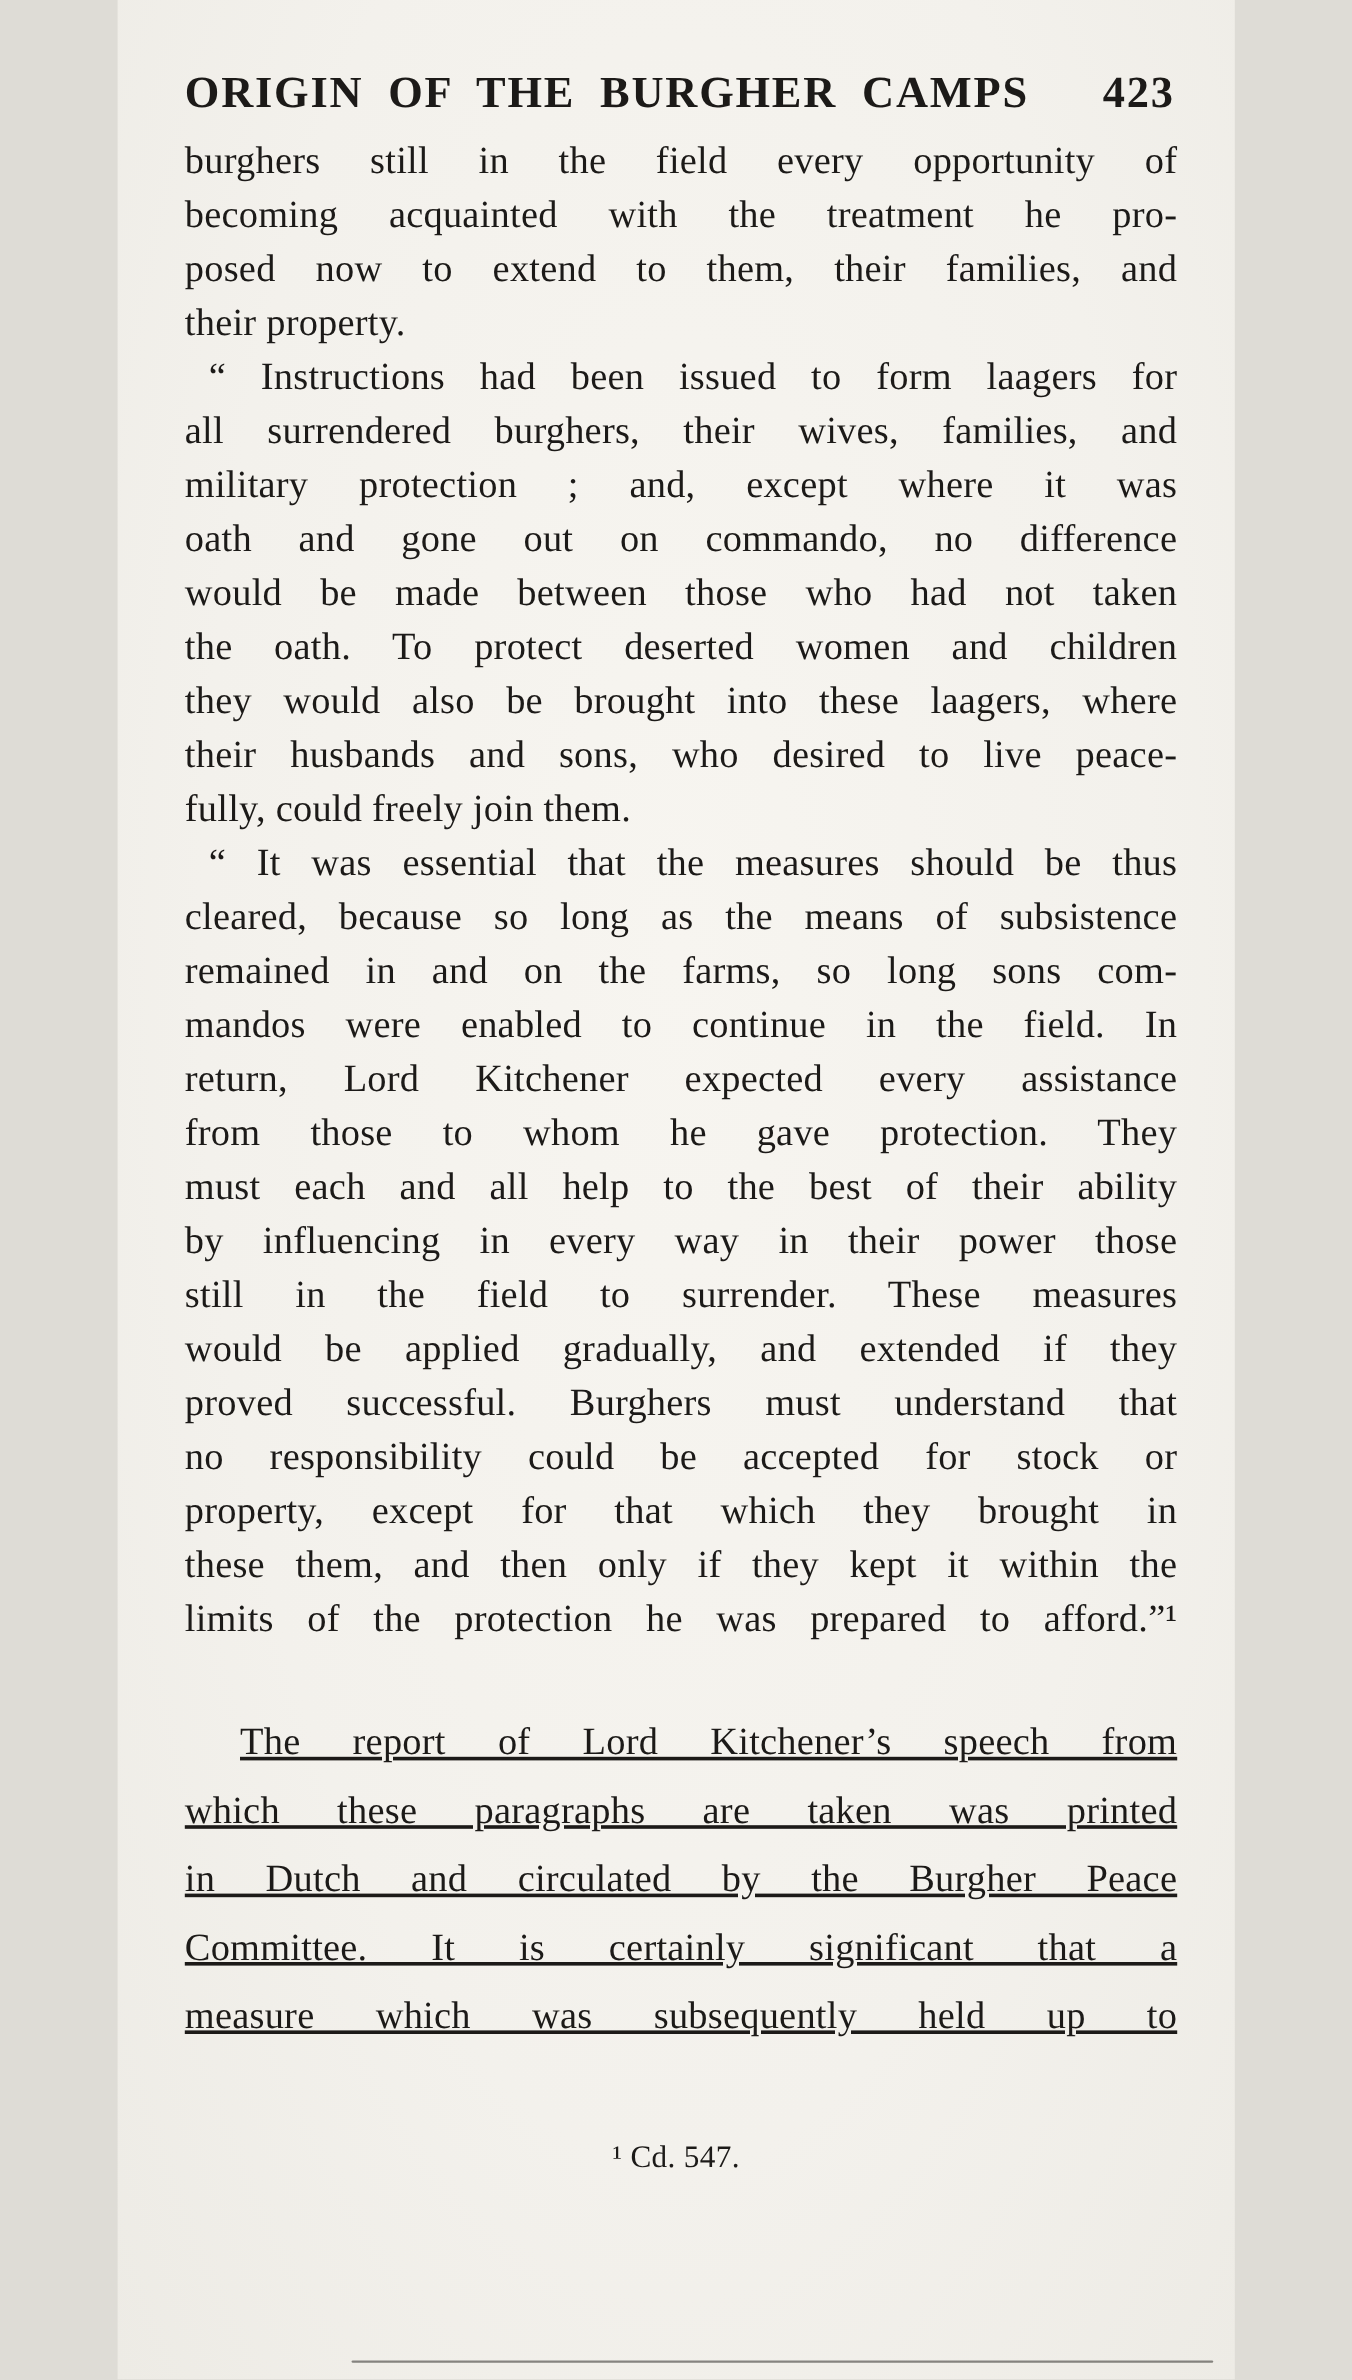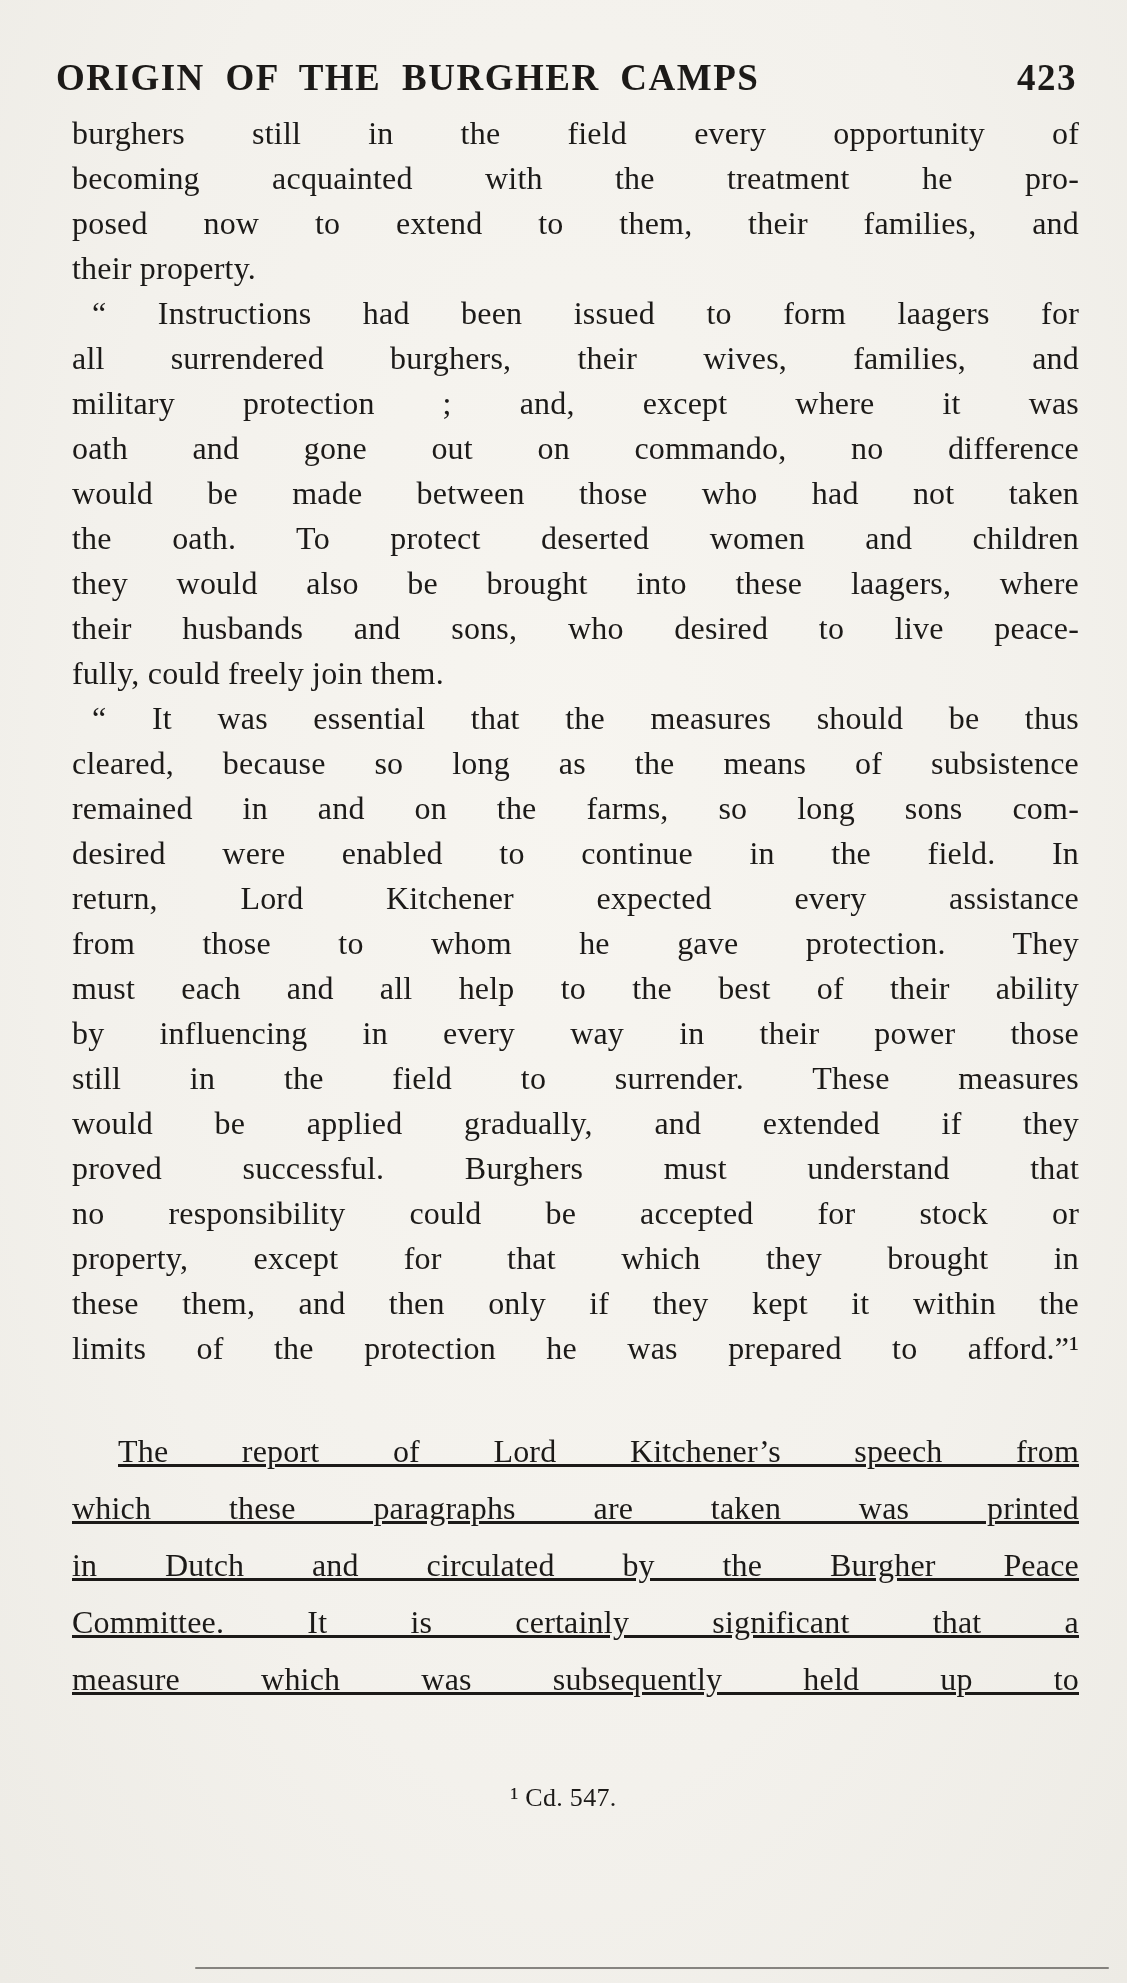--- a/index.html
+++ b/index.html
@@ -2,21 +2,21 @@
 <html><head>
 <meta charset="utf-8">
 <style>
   html, body {
     margin: 0;
     padding: 0;
     background: #dedcd6;
   }
   .page {
     position: relative;
-    width: 1127px;
+    width: 931px;
     height: 1983px;
     margin: 0 auto;
     background: radial-gradient(ellipse at 50% 40%, #f7f5f0 0%, #f3f1ec 60%, #edebe5 100%);
     font-family: "Liberation Serif", "DejaVu Serif", serif;
     color: #1c1a18;
     overflow: hidden;
   }
   .running-head {
     display: flex;
     justify-content: space-between;
@@ -26,21 +26,20 @@
     font-weight: bold;
     letter-spacing: 1.5px;
   }
   .running-head .head-title {
     word-spacing: 10px;
   }
   .text-block {
     padding: 12px 48px 0 56px;
     font-size: 32px;
     letter-spacing: 0.2px;
-    margin-left: 16px;
   }
   .paragraph {
     margin: 0;
   }
   .line {
     text-align: justify;
     text-align-last: justify;
     line-height: 45px;
     white-space: normal;
   }
@@ -102,21 +101,21 @@
         <div class="line">would be made between those who had not taken</div>
         <div class="line">the oath. To protect deserted women and children</div>
         <div class="line">they would also be brought into these laagers, where</div>
         <div class="line">their husbands and sons, who desired to live peace-</div>
         <div class="line last">fully, could freely join them.</div>
       </div>
       <div class="paragraph">
         <div class="line indent">“ It was essential that the measures should be thus</div>
         <div class="line">cleared, because so long as the means of subsistence</div>
         <div class="line">remained in and on the farms, so long sons com-</div>
-        <div class="line">desired were enabled to continue in the field. In</div>
+        <div class="line">mandos were enabled to continue in the field. In</div>
         <div class="line">return, Lord Kitchener expected every assistance</div>
         <div class="line">from those to whom he gave protection. They</div>
         <div class="line">must each and all help to the best of their ability</div>
         <div class="line">by influencing in every way in their power those</div>
         <div class="line">still in the field to surrender. These measures</div>
         <div class="line">would be applied gradually, and extended if they</div>
         <div class="line">proved successful. Burghers must understand that</div>
         <div class="line">no responsibility could be accepted for stock or</div>
         <div class="line">property, except for that which they brought in</div>
         <div class="line">these them, and then only if they kept it within the</div>

